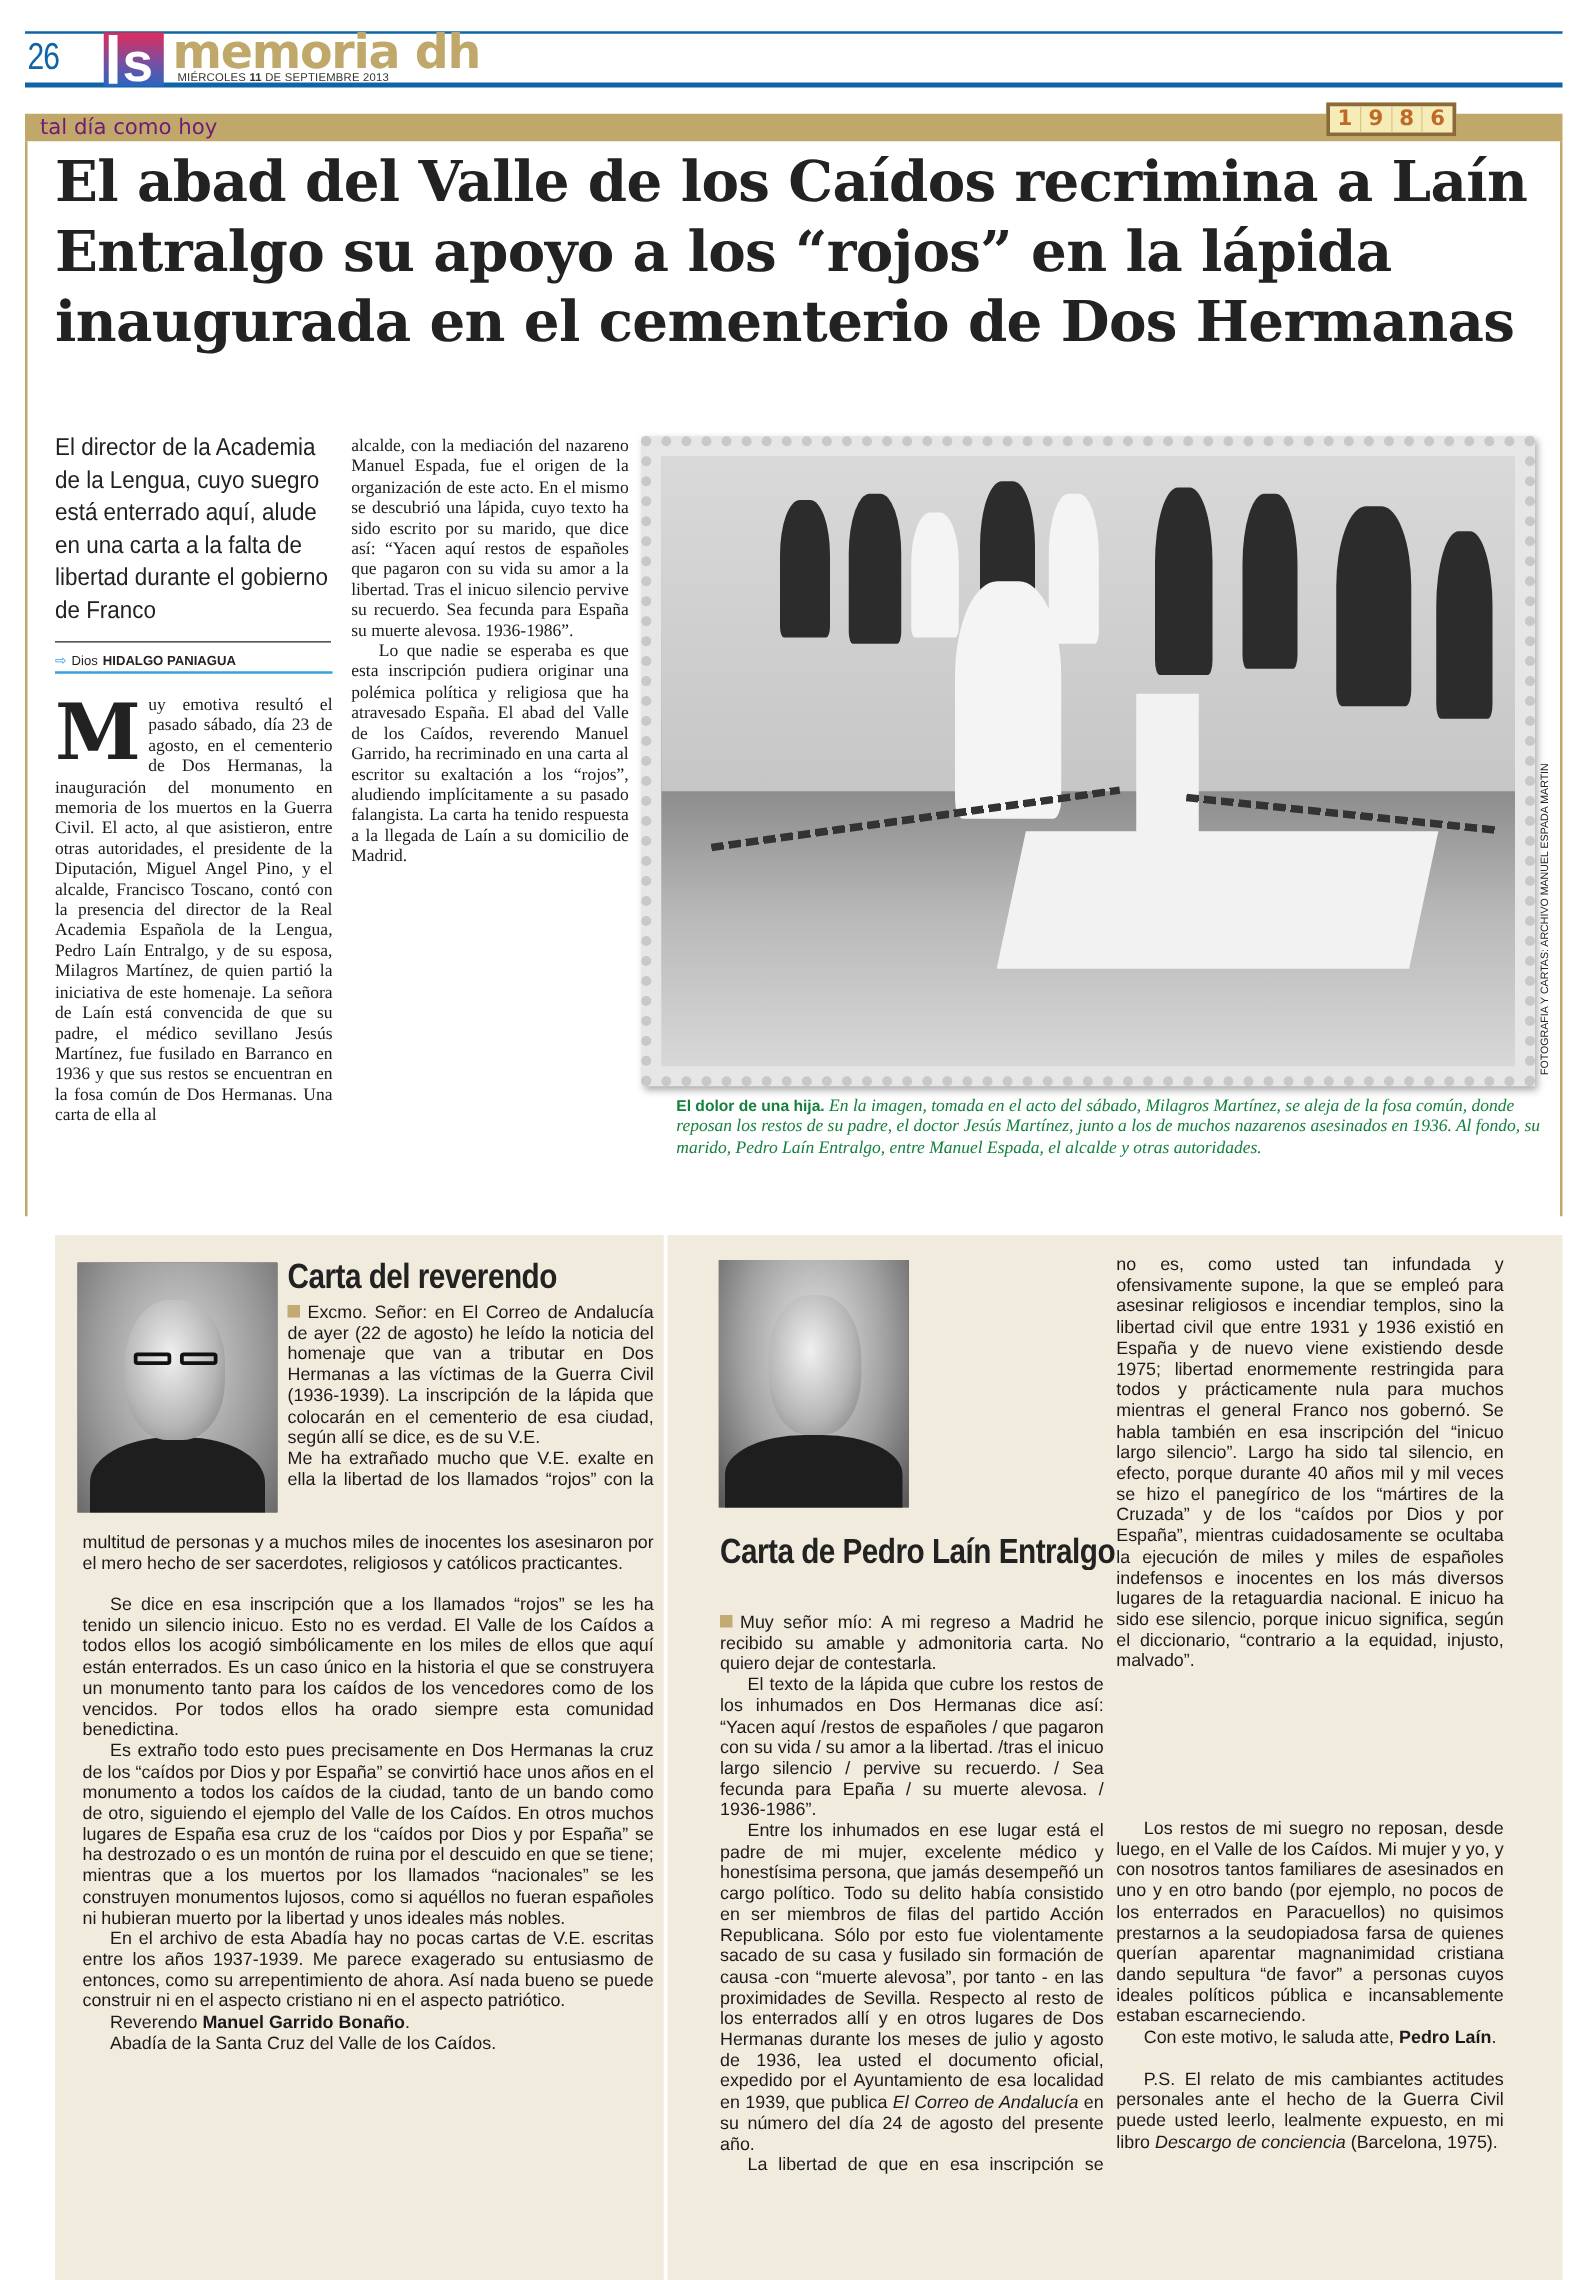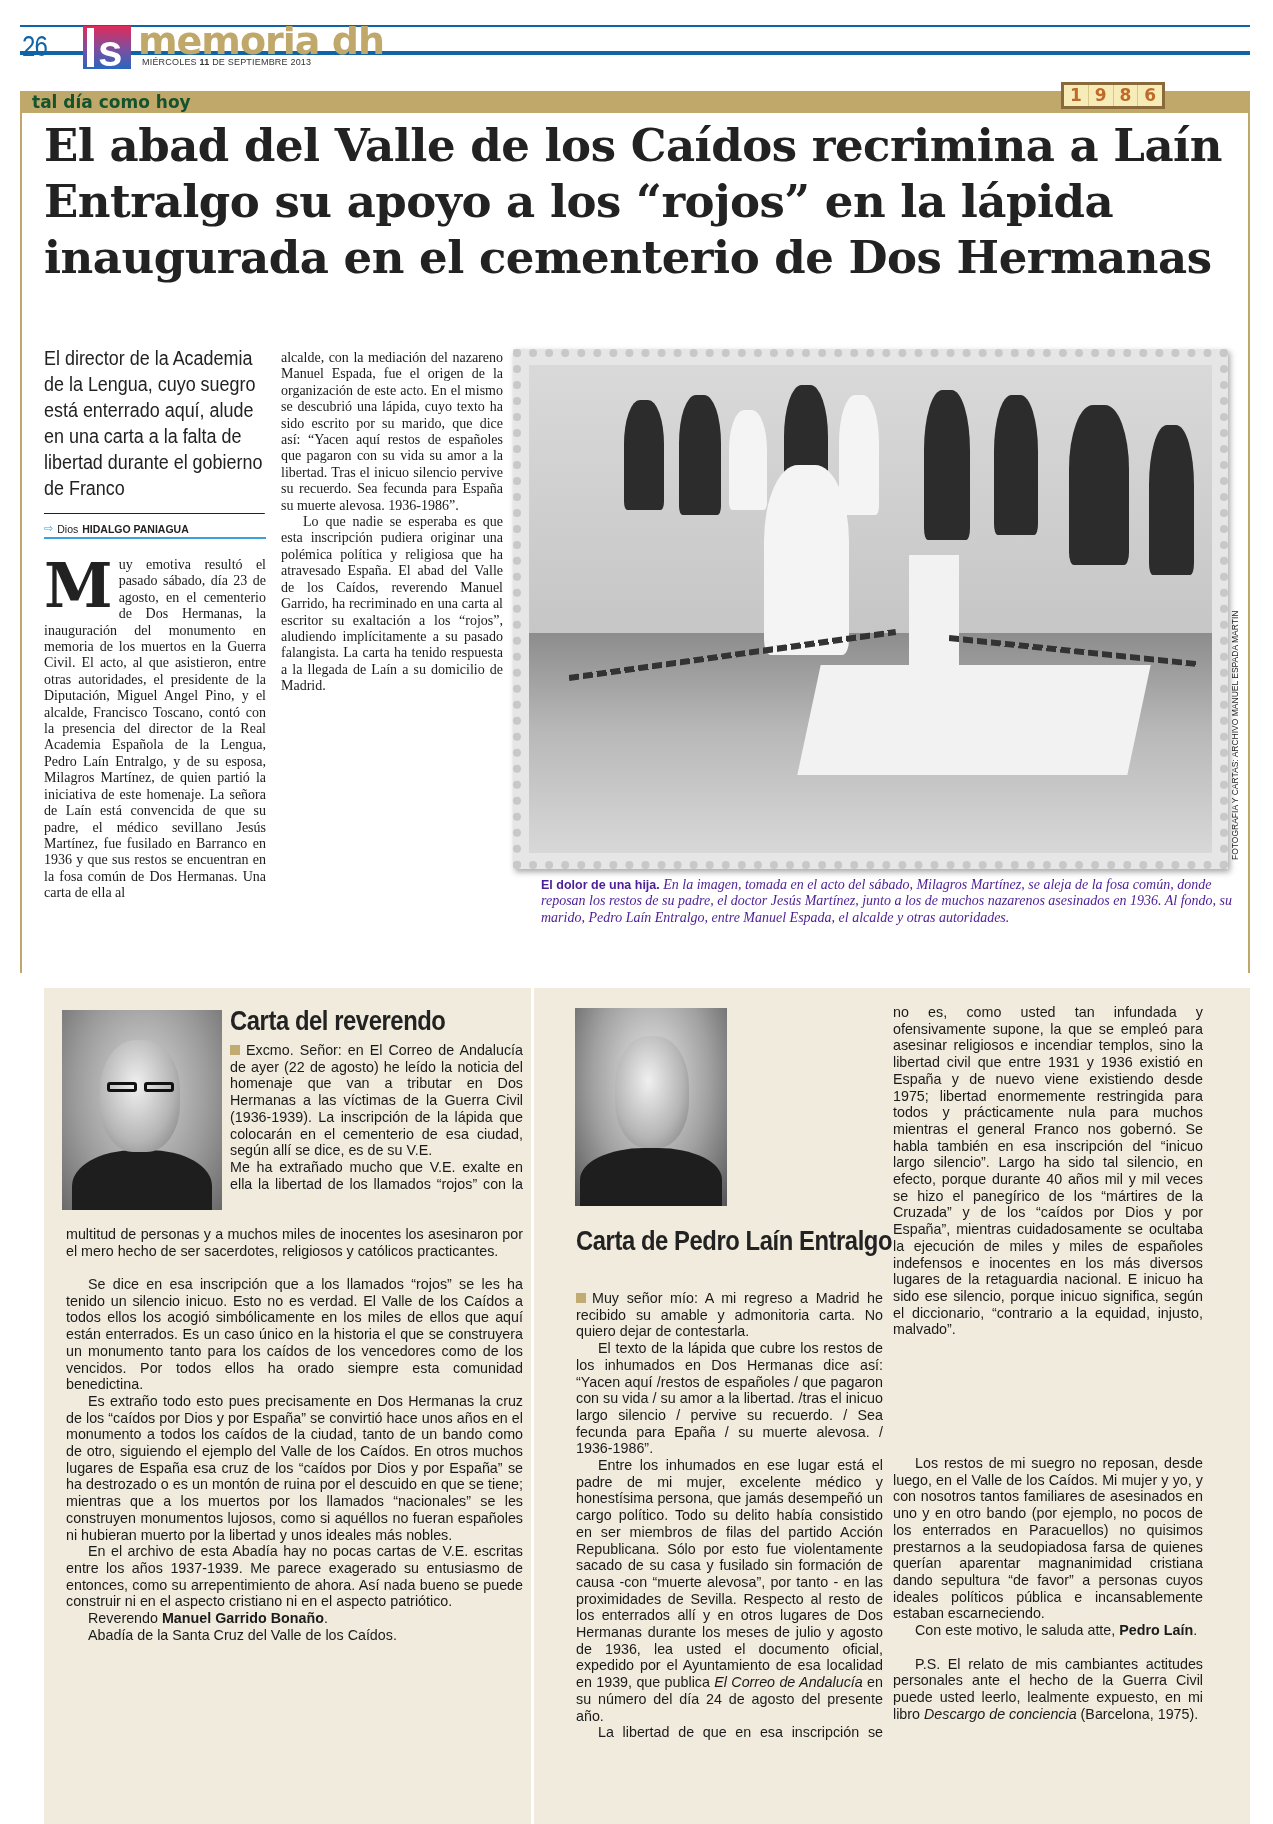--- a/index.html
+++ b/index.html
@@ -1,31 +1,31 @@
 <!DOCTYPE html>
 <html><head>
 <meta charset="utf-8">
 <style>
   * { box-sizing: border-box; margin: 0; padding: 0; }
   html, body { width: 1273px; height: 1824px; background: #ffffff; overflow: hidden; }
   body { position: relative; font-family: "Liberation Serif", serif; color: #1a1a1a; }
 
   
-  .masthead { position: absolute; left: 20px; top: 25px; width: 1230px; height: 30px; border-top: 2px solid #0f64a8; border-bottom: 4px solid #0f64a8; }
+  .masthead { position: absolute; left: 20px; top: 25px; width: 1230px; height: 45px; border-top: 2px solid #0f64a8; border-bottom: 4px solid #0f64a8; }
   .page-num { position: absolute; left: 2px; top: 2px; font-family: "Liberation Sans", sans-serif; font-size: 30px; color: #0f64a8; letter-spacing: -1px; transform: scaleX(0.8); transform-origin: left; }
   .logo-box { position: absolute; left: 63px; top: -1px; width: 48px; height: 43px; background: linear-gradient(180deg, #e02b5b 0%, #7a4fa0 55%, #2a66c0 100%); }
   .logo-box .l { position: absolute; left: 4px; top: 2px; width: 7px; height: 39px; background: #fff; }
   .logo-box .s { position: absolute; left: 15px; top: 8px; font-family: "Liberation Sans", sans-serif; font-weight: bold; font-size: 44px; line-height: 34px; color: #fff; }
   .section-title { position: absolute; left: 118px; top: -8px; font-family: "DejaVu Sans", sans-serif; font-weight: bold; font-size: 38px; color: #c0a86b; letter-spacing: -1px; }
   .issue-date { position: absolute; left: 122px; top: 30px; font-family: "Liberation Sans", sans-serif; font-size: 9px; color: #333; letter-spacing: 0.2px; }
   .issue-date b { font-weight: bold; }
 
   
   .band { position: absolute; left: 20px; top: 91px; width: 1230px; height: 22px; background: #c0a86b; }
-  .band-label { position: absolute; left: 12px; top: 0px; font-family: "DejaVu Sans", sans-serif; font-weight: bold; font-size: 17px; color: #14532d; line-height: 22px; }
+  .band-label { position: absolute; left: 12px; top: 0px; font-family: "DejaVu Sans", sans-serif; font-weight: normal; font-size: 17px; color: #701a75; line-height: 22px; }
   .year-box { position: absolute; left: 1061px; top: 82px; width: 104px; height: 27px; border: 3px solid #8a6a3a; background: #f6ecb8; display: flex; }
   .year-box span { flex: 1; text-align: center; font-family: "DejaVu Sans", sans-serif; font-weight: bold; font-size: 17px; line-height: 21px; color: #c06a2a; border-right: 1px solid #d8c888; }
   .year-box span:last-child { border-right: none; }
   .band-vline { position: absolute; left: 20px; top: 113px; width: 2px; height: 860px; background: #c0a86b; }
   .band-vline.r { left: 1248px; }
 
   
   .headline { position: absolute; left: 44px; top: 118px; width: 1200px; font-family: "DejaVu Serif", serif; font-weight: bold; font-size: 45px; line-height: 56px; color: #222; letter-spacing: -0.5px; }
 
   
@@ -45,21 +45,21 @@
   
   .photo-frame { position: absolute; left: 513px; top: 349px; width: 715px; height: 520px; background: #e6e6e6; border: 8px dotted #c8c8c8; box-shadow: 2px 3px 6px rgba(0,0,0,0.35); }
   .photo { position: absolute; left: 8px; top: 8px; right: 8px; bottom: 8px; background: linear-gradient(180deg, #cfcfcf 0%, #bcbcbc 35%, #8d8d8d 55%, #b8b8b8 75%, #d8d8d8 100%); overflow: hidden; }
   .photo .wall { position: absolute; left: 0; top: 0; width: 100%; height: 55%; background: linear-gradient(180deg, #d9d9d9, #c6c6c6); }
   .photo .fig { position: absolute; background: #2c2c2c; border-radius: 40% 40% 8% 8%; }
   .photo .figl { position: absolute; background: #f4f4f4; border-radius: 40% 40% 8% 8%; }
   .photo .slab { position: absolute; background: #f2f2f2; }
   .photo .chain { position: absolute; height: 6px; background: repeating-linear-gradient(90deg, #333 0 10px, transparent 10px 14px); transform-origin: left; }
   .credit { position: absolute; left: 1230px; top: 565px; width: 12px; height: 295px; }
   .credit span { position: absolute; left: 0; bottom: 0; transform: rotate(-90deg); transform-origin: left bottom; white-space: nowrap; font-family: "Liberation Sans", sans-serif; font-size: 8.5px; color: #222; margin-left: 10px; }
-  .caption { position: absolute; left: 541px; top: 877px; width: 695px; font-family: "Liberation Serif", serif; font-size: 14px; line-height: 16.4px; color: #4c1d95; }
+  .caption { position: absolute; left: 541px; top: 877px; width: 695px; font-family: "Liberation Serif", serif; font-size: 14px; line-height: 16.4px; color: #15803d; }
   .caption b { font-family: "Liberation Sans", sans-serif; font-weight: bold; font-size: 12.5px; }
   .caption i { font-style: italic; }
 
   
   .letters { position: absolute; left: 44px; top: 988px; width: 1206px; height: 836px; background: #f1ebdd; }
   .letters-divider { position: absolute; left: 531px; top: 988px; width: 3px; height: 836px; background: #ffffff; }
   .letter-body { position: absolute; font-family: "Liberation Sans", sans-serif; font-size: 14.3px; line-height: 16.7px; color: #1a1a1a; text-align: justify; }
   .letter-body p { text-indent: 22px; }
   .letter-body p.noind { text-indent: 0; }
   .sq { display: inline-block; width: 10px; height: 10px; background: #c2ab72; margin-right: 6px; vertical-align: 0; }

